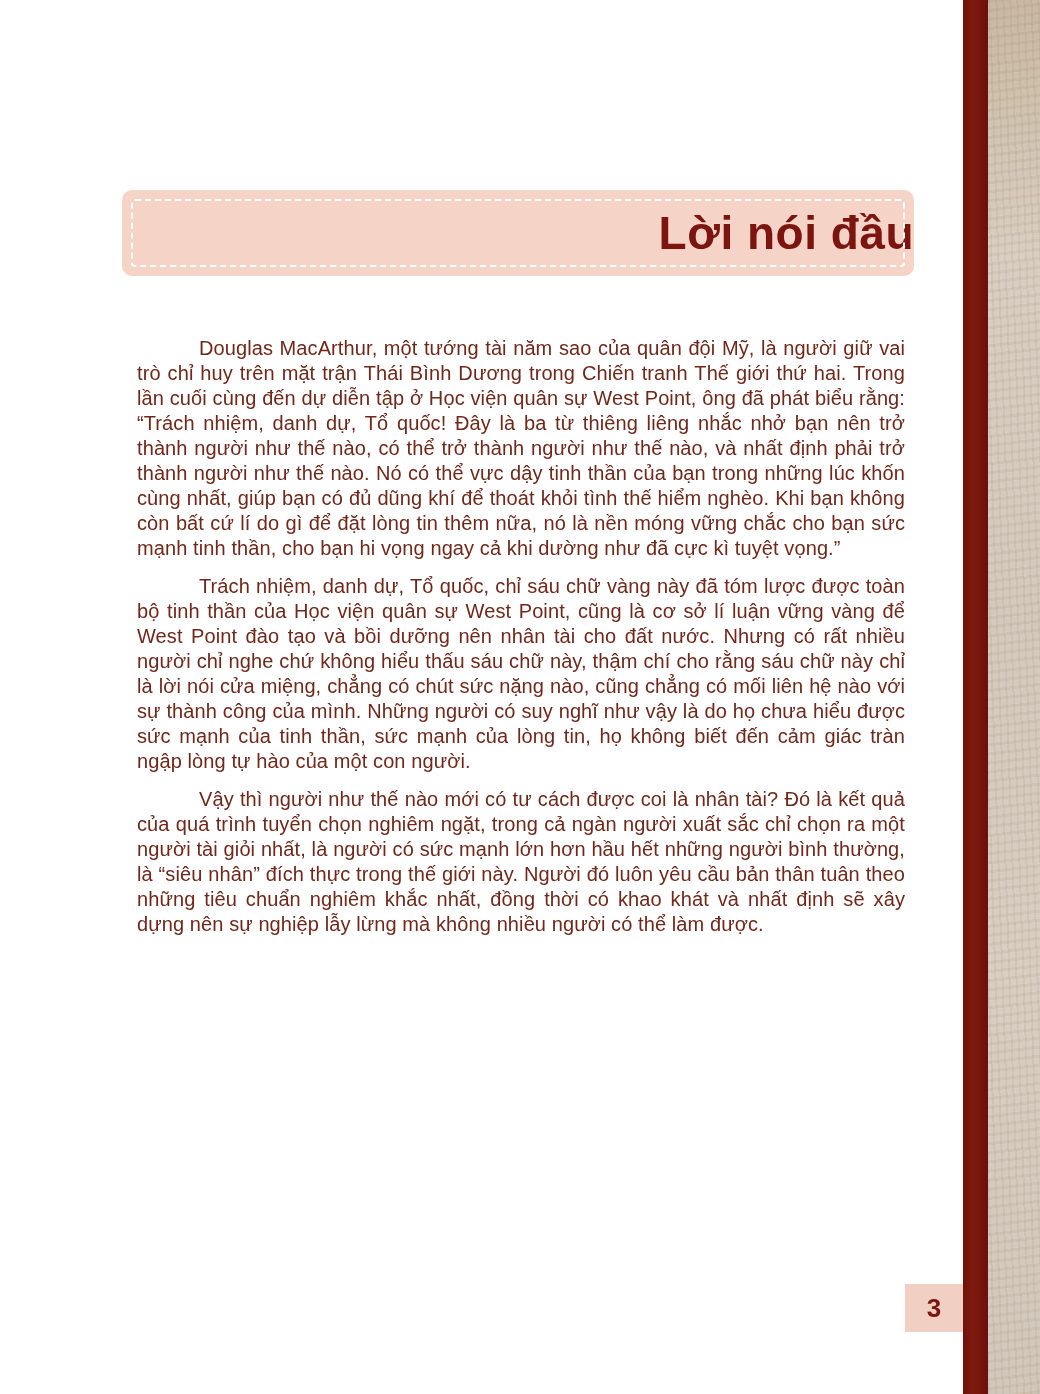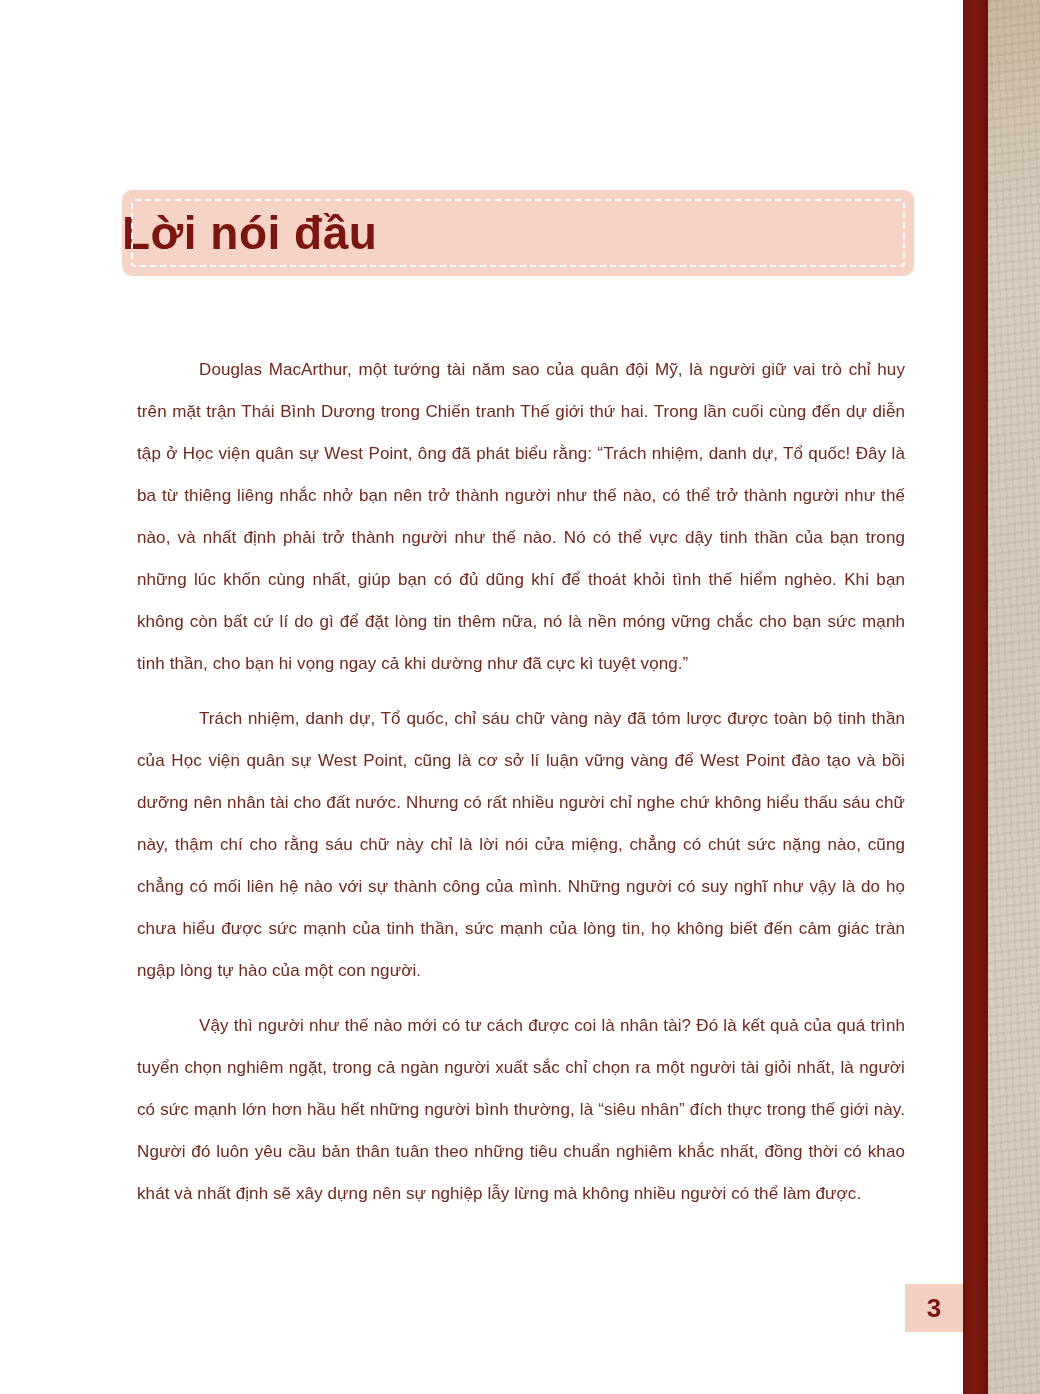--- a/index.html
+++ b/index.html
@@ -56,39 +56,39 @@
     right: 9px;
     bottom: 9px;
     border: 2px dashed #ffffff;
     border-radius: 4px;
     pointer-events: none;
   }
   .title-banner h1 {
     margin: 0;
     height: 86px;
     line-height: 86px;
-    text-align: left;
+    text-align: right;
     font-size: 46px;
     font-weight: 700;
     color: #7c150f;
     letter-spacing: 0.5px;
   }
 
   
   .content {
     position: absolute;
     left: 137px;
     top: 336px;
     width: 768px;
     color: #6f281a;
   }
   .content p {
-    margin: 13px 0 13px 0;
-    font-size: 17px;
-    line-height: 42px;
+    margin: 0 0 13px 0;
+    font-size: 20px;
+    line-height: 25px;
     text-align: justify;
     text-indent: 62px;
     letter-spacing: 0.1px;
   }
 
   
   .page-number-badge {
     position: absolute;
     right: 77px;
     bottom: 62px;

